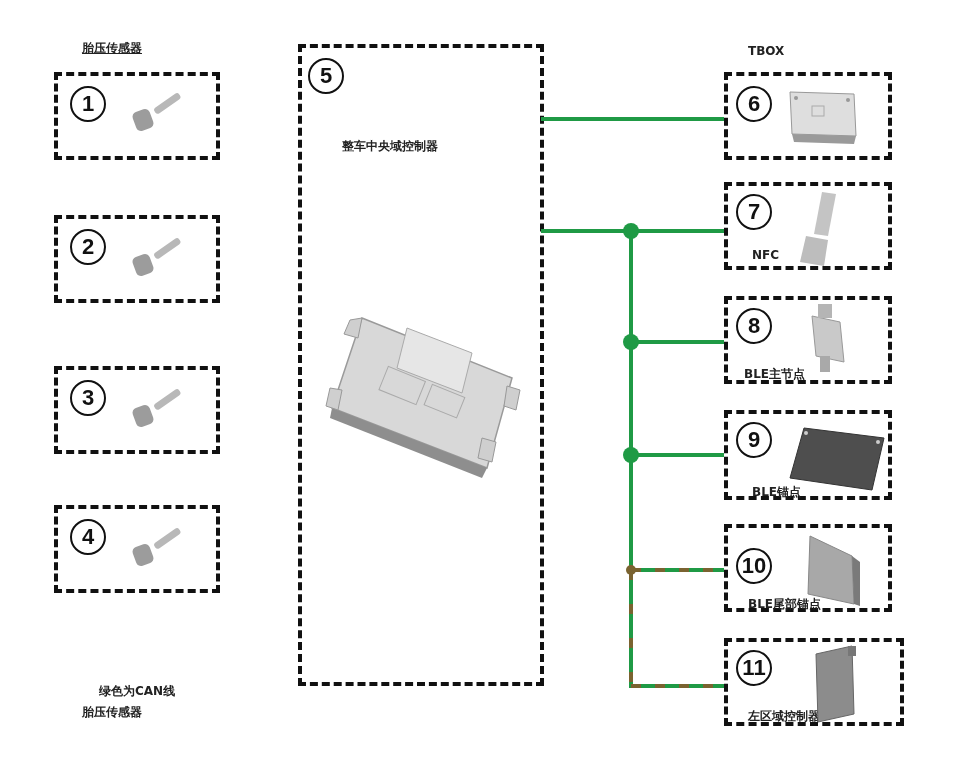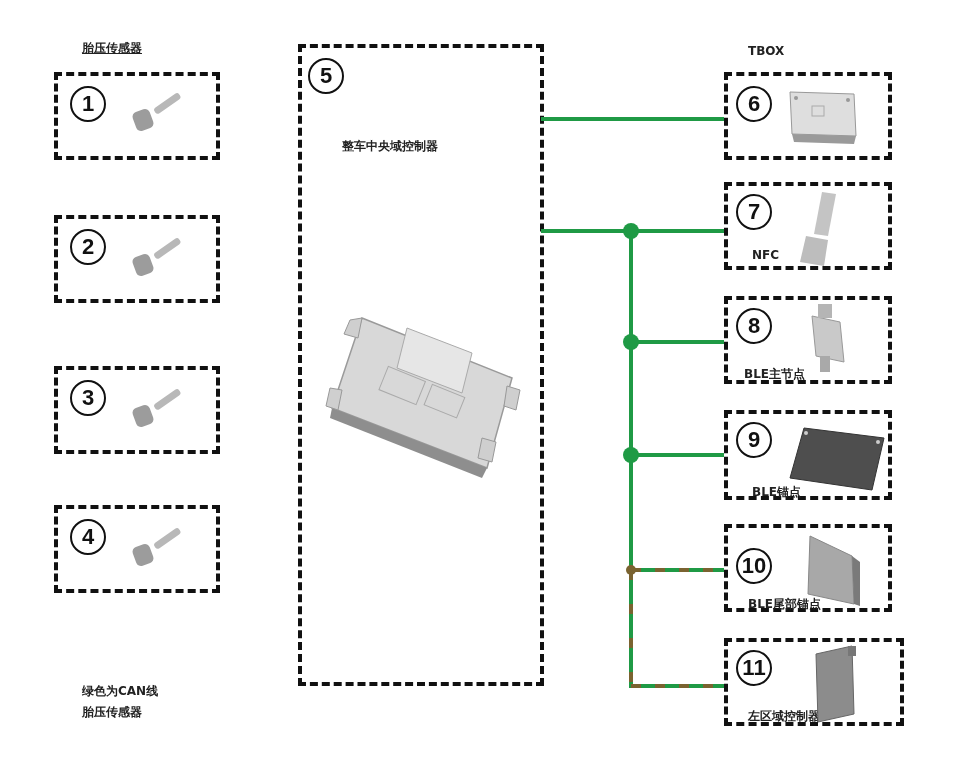--- a/index.html
+++ b/index.html
@@ -134,14 +134,14 @@
   <line x1="631" y1="570" x2="724" y2="570" stroke="#7a6330" stroke-width="4" stroke-dasharray="10 14"></line>
   <line x1="631" y1="570" x2="631" y2="688" stroke="#7a6330" stroke-width="4" stroke-dasharray="10 24"></line>
   <line x1="631" y1="686" x2="724" y2="686" stroke="#1f9a45" stroke-width="4"></line>
   <line x1="631" y1="686" x2="724" y2="686" stroke="#7a6330" stroke-width="4" stroke-dasharray="10 14"></line>
   <circle cx="631" cy="231" r="8" fill="#1f9a45"></circle>
   <circle cx="631" cy="342" r="8" fill="#1f9a45"></circle>
   <circle cx="631" cy="455" r="8" fill="#1f9a45"></circle>
   <circle cx="631" cy="570" r="5" fill="#7a6330"></circle>
 </svg>
 
-<div class="lbl" style="left:82px;top:683px;">绿色为CAN线</div>
+<div class="lbl" style="left:99px;top:683px;">绿色为CAN线</div>
 <div class="lbl" style="left:82px;top:704px;">胎压传感器</div>
 
 </body></html>

